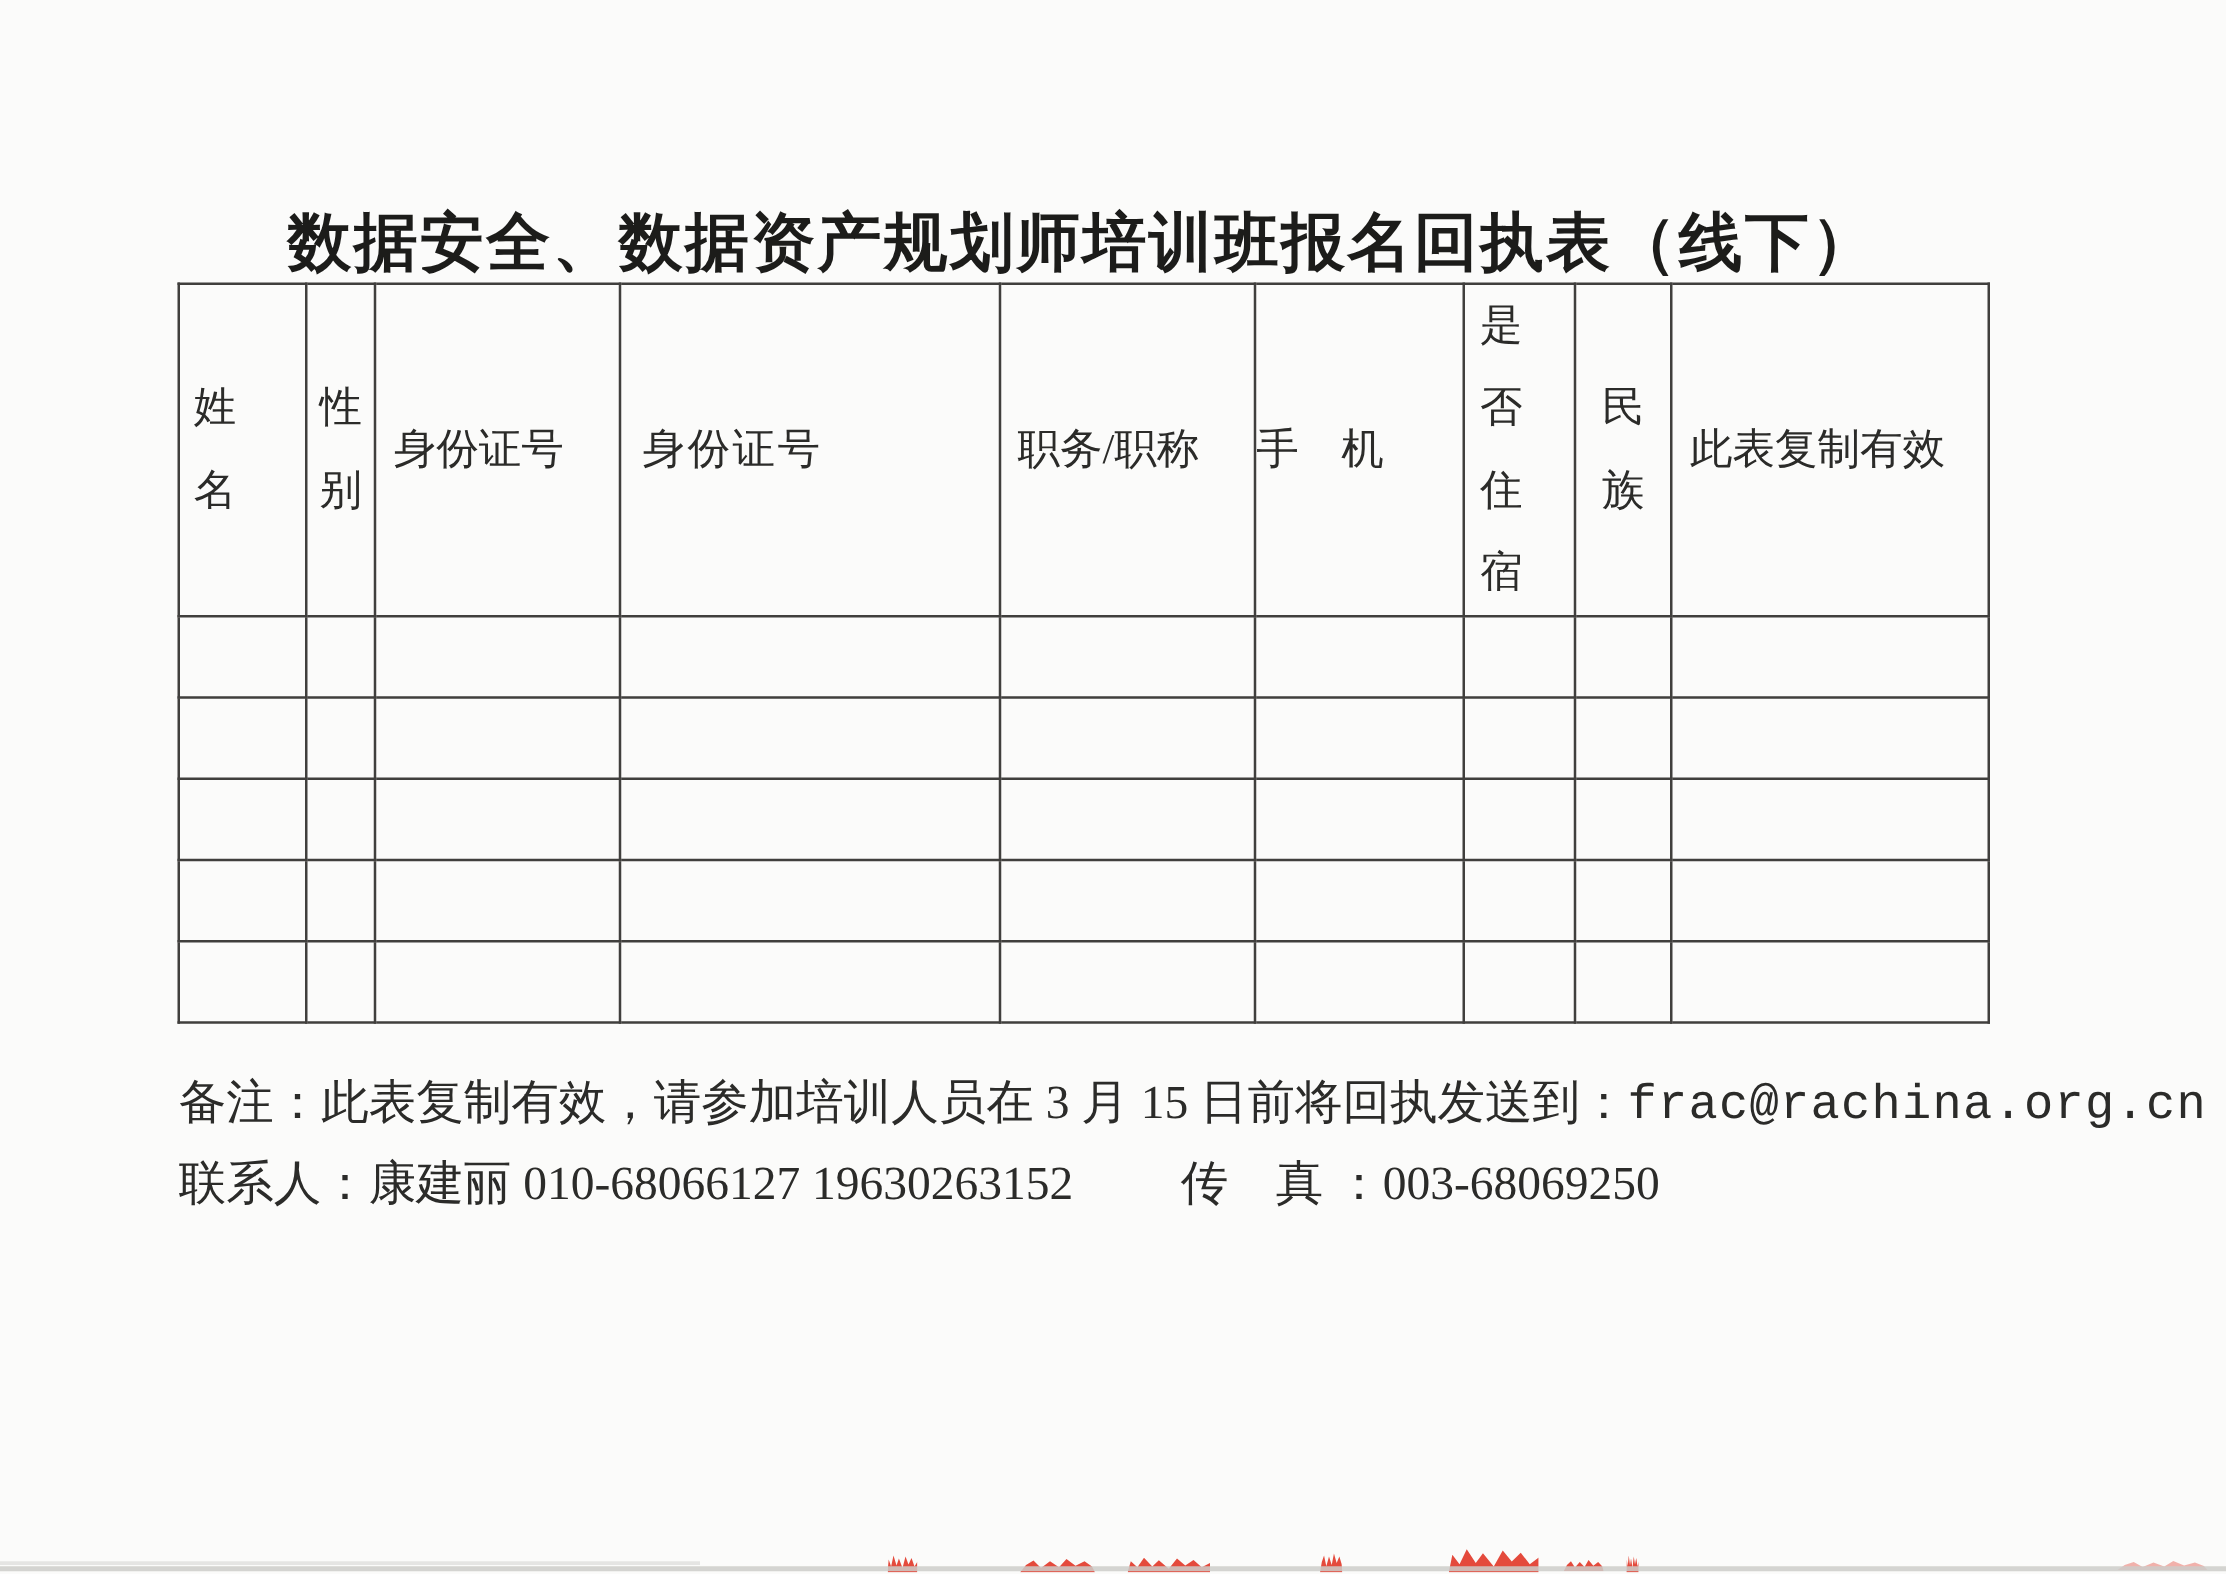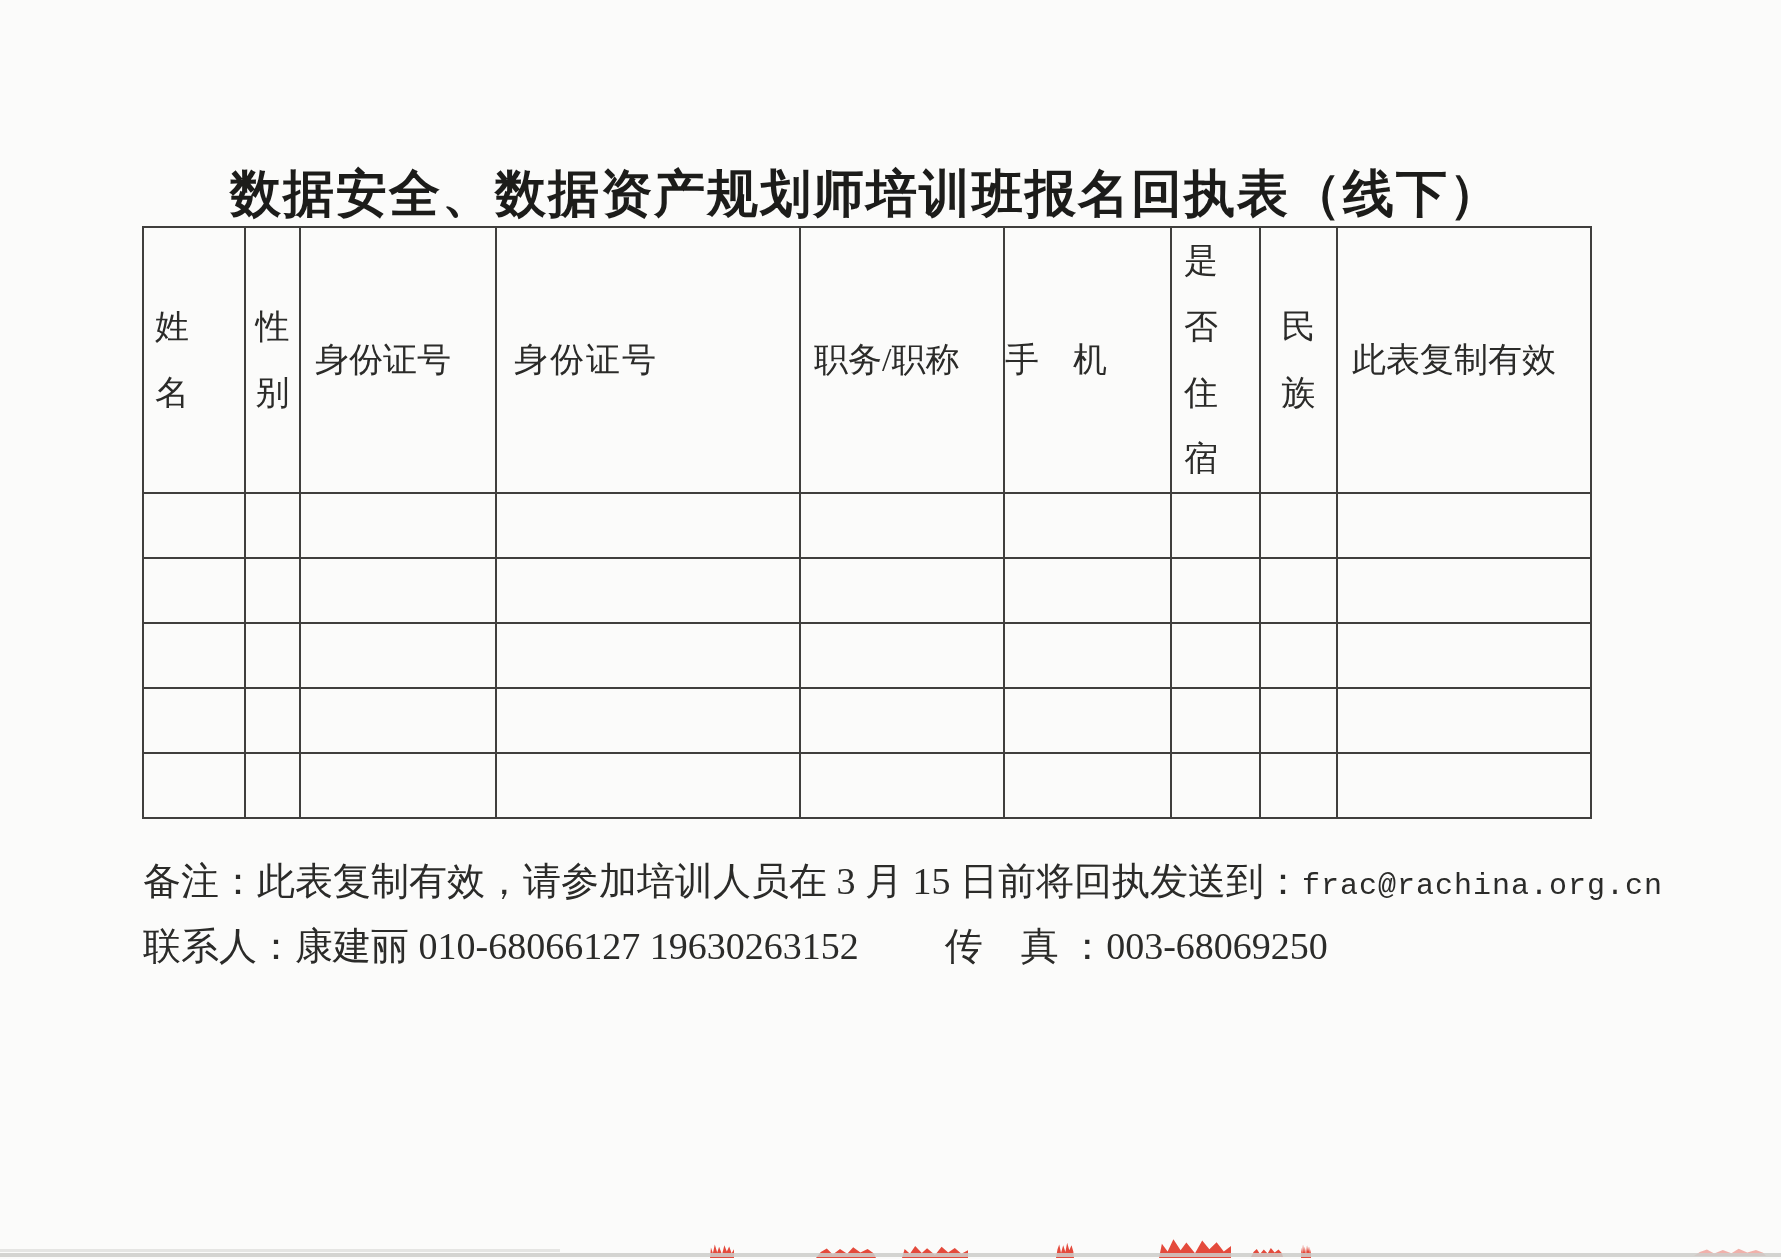--- a/index.html
+++ b/index.html
@@ -35,21 +35,21 @@
   .c6 .hcell{padding-left:12px;}
   .c7 .hcell{text-align:center;}
   .c8 .hcell{padding-left:14px;}
   .note{
     position:absolute;left:143px;font-size:38px;white-space:nowrap;color:var(--ink);
   }
   .note-remark{top:856px;}
   .note-contact{top:921px;}
   .email{
     font-family:"Liberation Mono", monospace;
-    font-size:30px;letter-spacing:1px;
+    font-size:39px;letter-spacing:1px;
   }
   .fax{margin-left:86px;}
   .stamp-frag{position:absolute;background:var(--stamp-red);}
   .jag-a{clip-path:polygon(0 100%,4% 35%,12% 70%,20% 15%,30% 65%,38% 30%,50% 78%,60% 20%,70% 60%,80% 28%,90% 70%,100% 45%,100% 100%);}
   .jag-b{clip-path:polygon(0 100%,8% 50%,18% 20%,28% 70%,40% 25%,52% 65%,62% 10%,74% 55%,86% 25%,96% 60%,100% 100%);}
   .scan-edge{
     position:absolute;left:0;top:1253px;width:1781px;height:4px;
     background:var(--scan-edge);opacity:.85;
   }
   .scan-smudge{

